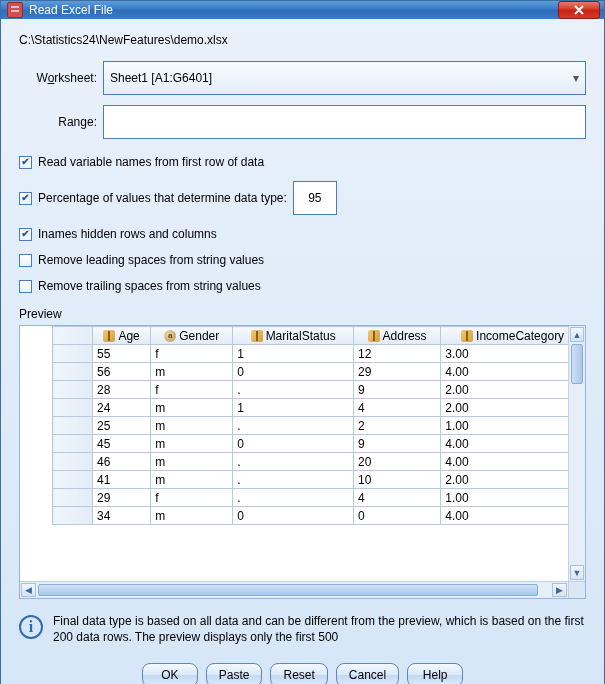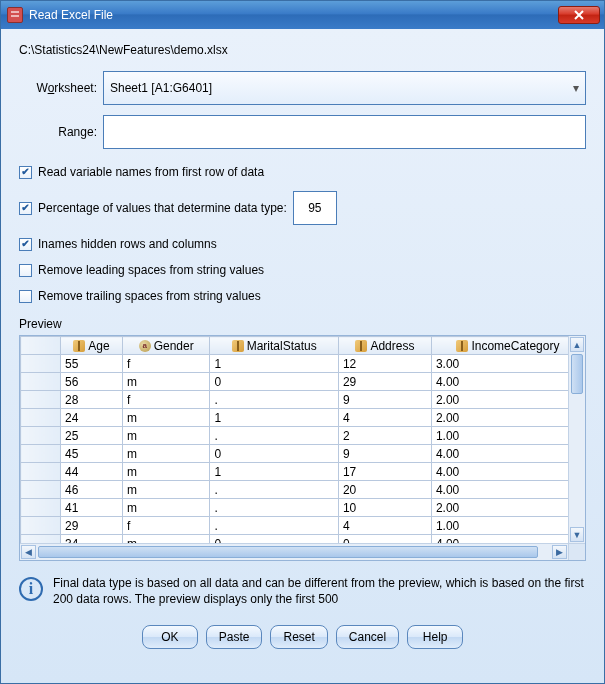--- a/index.html
+++ b/index.html
@@ -96,22 +96,23 @@
     color: #225a9c;
     font-weight: bold;
   }
   .section-label { margin-top: 8px; margin-bottom: 4px; }
 
   .preview-wrap {
     border: 1px solid #96b4d8;
     background: #fff;
     display: flex;
     flex-direction: column;
-    height: 226px;
+    height: 274px;
     position: relative;
+    padding-left: 32px;
   }
   .preview-scroll {
     overflow: hidden;
     flex: 1;
   }
   table.preview {
     border-collapse: collapse;
     width: 100%;
     font-size: 12px;
   }
@@ -341,28 +342,20 @@
                 <td>.</td>
                 <td>2</td>
                 <td>1.00</td>
               </tr>
               <tr>
                 <td></td>
                 <td>45</td>
                 <td>m</td>
                 <td>0</td>
                 <td>9</td>
-                <td>4.00</td>
-              </tr>
-              <tr>
-                <td></td>
-                <td>44</td>
-                <td>m</td>
-                <td>1</td>
-                <td>17</td>
                 <td>4.00</td>
               </tr>
               <tr>
                 <td></td>
                 <td>46</td>
                 <td>m</td>
                 <td>.</td>
                 <td>20</td>
                 <td>4.00</td>
               </tr>

